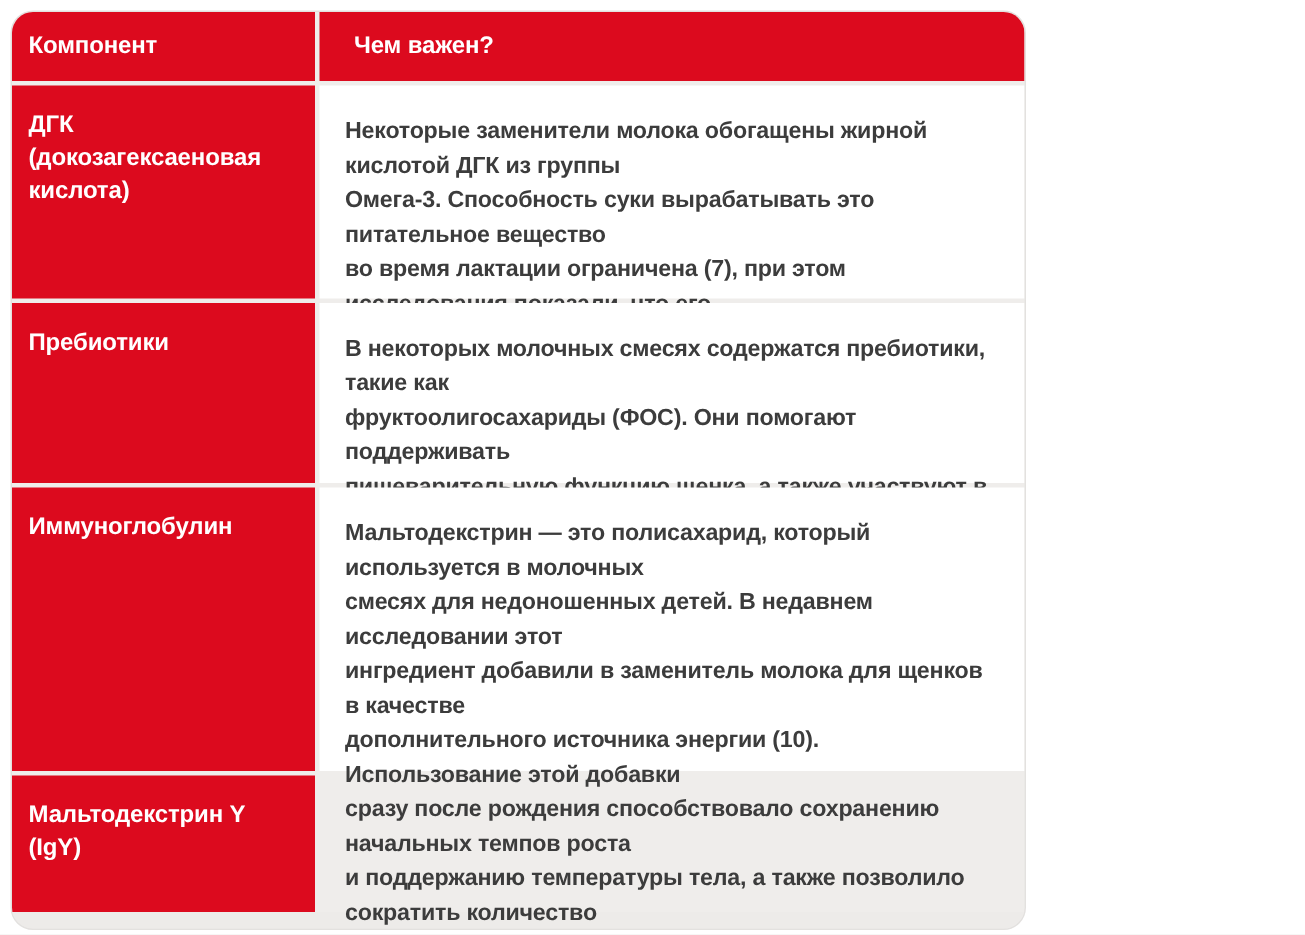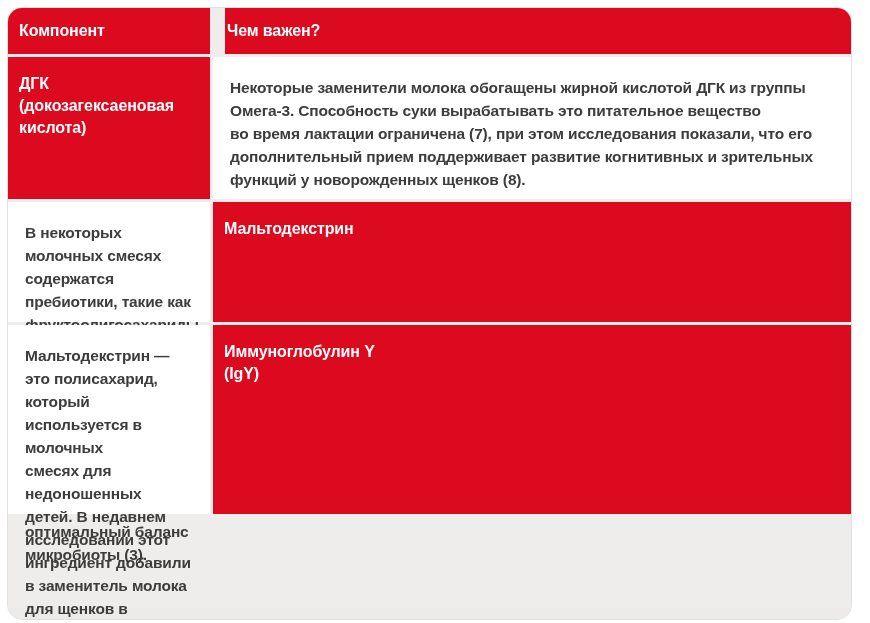--- a/index.html
+++ b/index.html
@@ -2,21 +2,21 @@
 <html lang="ru"><head>
 <meta charset="utf-8">
 <style>
   * { margin: 0; padding: 0; box-sizing: border-box; }
   html, body {
     background: #ffffff;
     font-family: "Liberation Sans", sans-serif;
     width: 870px;
   }
   .card {
-    width: 845px;
+    width: 677px;
     margin: 7px 0 0 7px;
     border: 1px solid #e3e1df;
     border-radius: 15px;
     overflow: hidden;
     background: #efedeb;
   }
   .grid {
     display: grid;
     grid-template-columns: 202px 1fr;
     grid-template-rows: 46px 142px 120px 189px 91px;
@@ -33,21 +33,21 @@
     font-weight: bold;
   }
   .header-cell {
     display: flex;
     align-items: center;
     font-size: 16px;
     font-weight: bold;
     letter-spacing: -0.1px;
   }
   .header-cell.col-component { padding-left: 11px; }
-  .header-cell.col-desc { padding-left: 2px; margin-left: 12px; }
+  .header-cell.col-desc { padding-left: 23px; }
   .component-cell {
     padding: 16px 6px 0 11px;
     font-size: 16px;
     font-weight: bold;
     line-height: 22px;
     letter-spacing: -0.1px;
     white-space: pre-line;
   }
   .desc-cell {
     padding: 19px 18px 0 17px;
@@ -76,32 +76,33 @@
 
     <div class="cell-red component-cell">ДГК
 (докозагексаеновая
 кислота)</div>
     <div class="cell-white desc-cell">Некоторые заменители молока обогащены жирной кислотой ДГК из группы
 Омега-3. Способность суки вырабатывать это питательное вещество
 во время лактации ограничена (7), при этом исследования показали, что его
 дополнительный прием поддерживает развитие когнитивных и зрительных
 функций у новорожденных щенков (8).</div>
 
+    <div class="cell-red component-cell">Пребиотики</div>
     <div class="cell-white desc-cell">В некоторых молочных смесях содержатся пребиотики, такие как
 фруктоолигосахариды (ФОС). Они помогают поддерживать
 пищеварительную функцию щенка, а также участвуют в развитии
 иммунитета, обеспечивая оптимальный баланс микробиоты (3).</div>
 
-    <div class="cell-red component-cell">Мальтодекстрин</div>
+    <div class="cell-red component-cell">Иммуноглобулин</div>
     <div class="cell-white desc-cell">Мальтодекстрин — это полисахарид, который используется в молочных
 смесях для недоношенных детей. В недавнем исследовании этот
 ингредиент добавили в заменитель молока для щенков в качестве
 дополнительного источника энергии (10). Использование этой добавки
 сразу после рождения способствовало сохранению начальных темпов роста
 и поддержанию температуры тела, а также позволило сократить количество
 щенков в группе риска неонатальной смертности.</div>
 
-    <div class="cell-red component-cell">Иммуноглобулин Y
+    <div class="cell-red component-cell">Мальтодекстрин Y
 (IgY)</div>
 
   </div>
   <div class="card-footer"></div>
 </div>
 
 </body></html>

